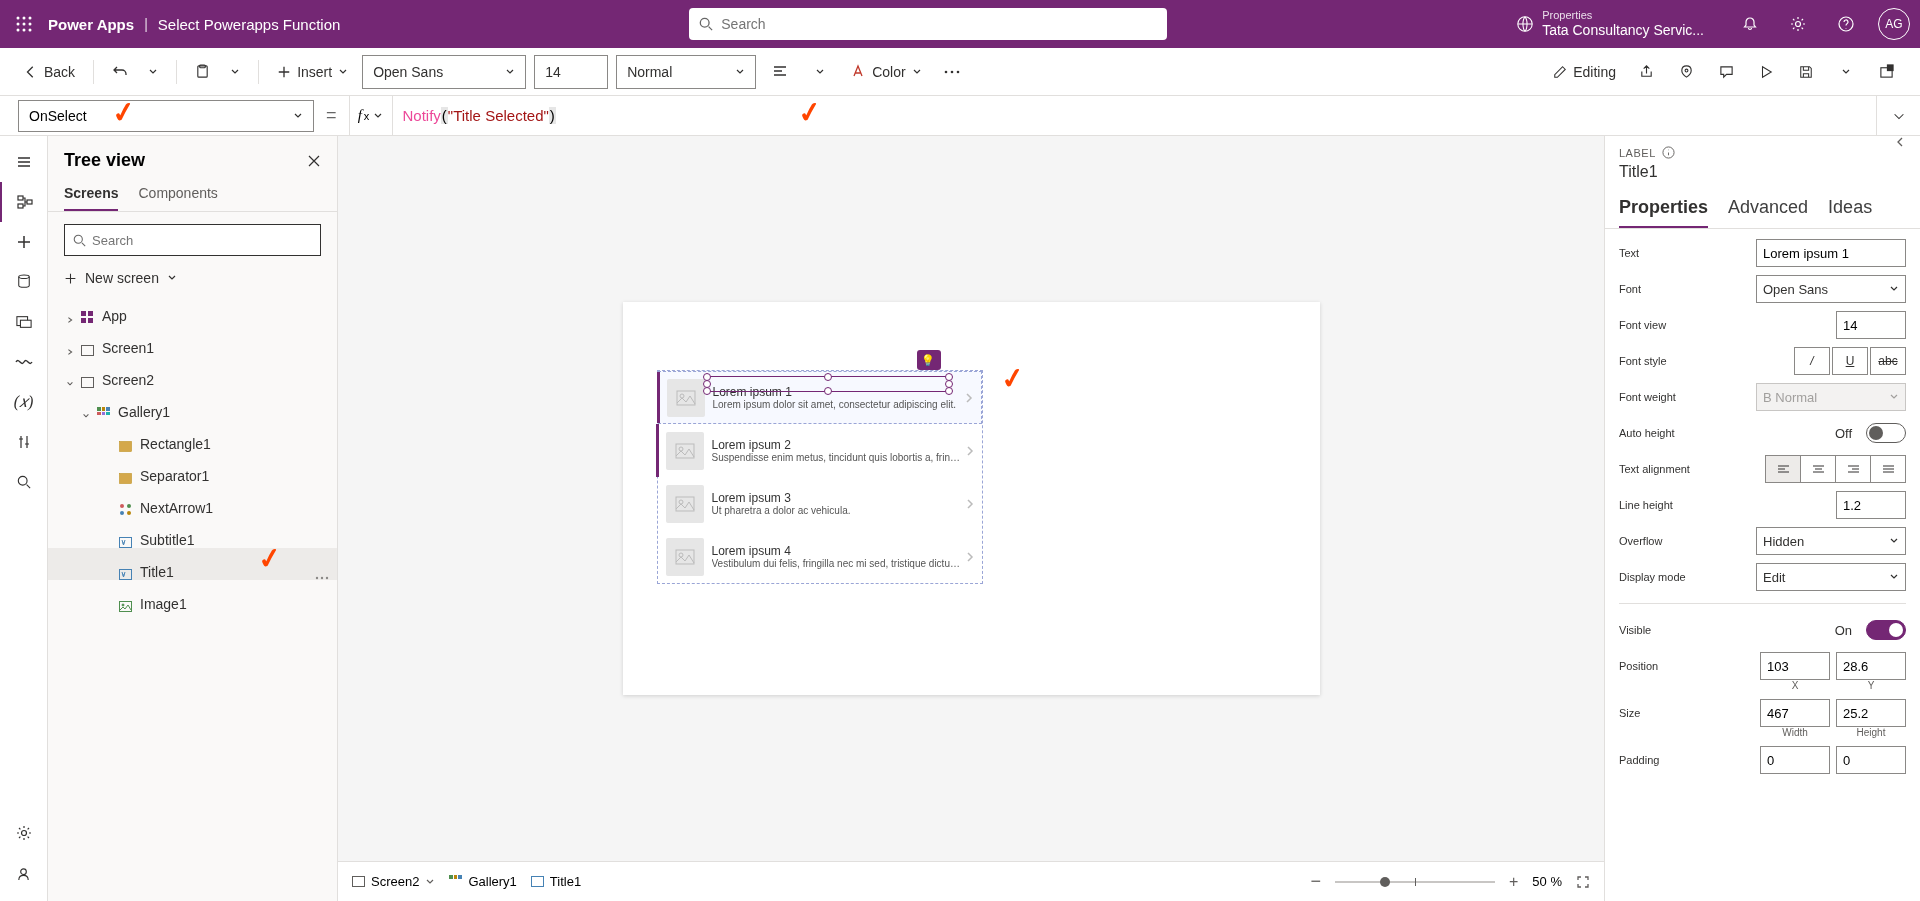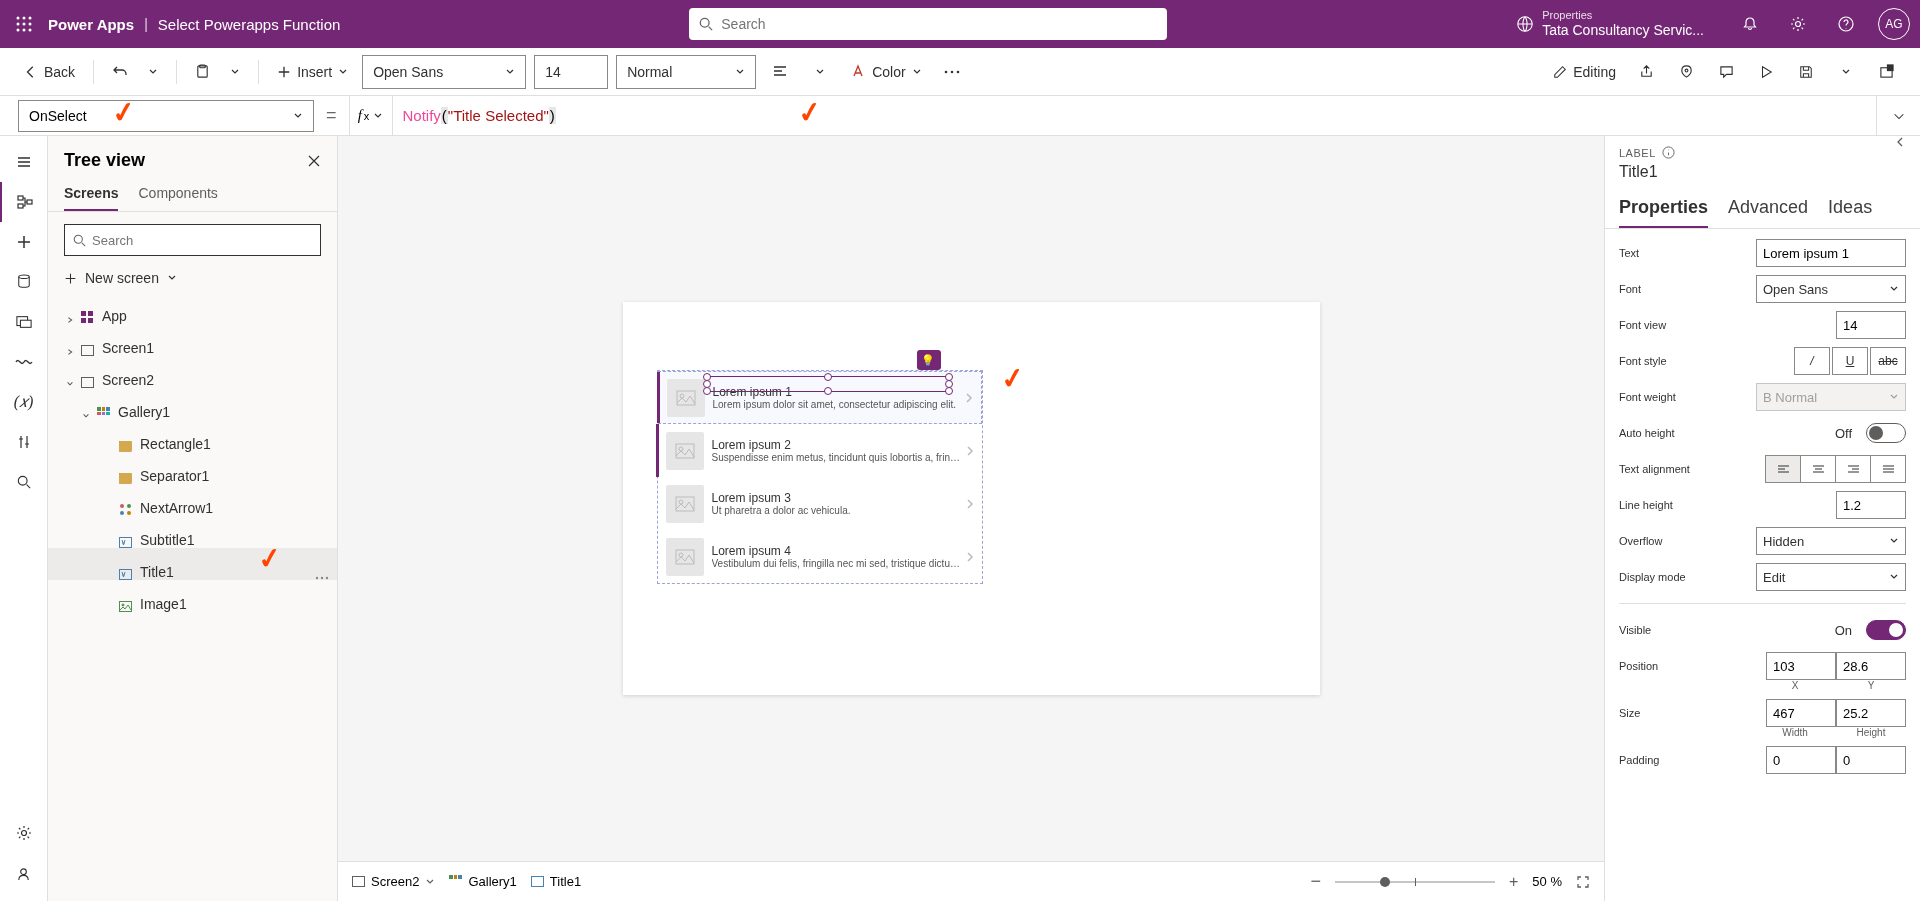--- a/index.html
+++ b/index.html
@@ -114,21 +114,21 @@
 .proprow .dd.disabled{background:#f3f2f1;color:#a19f9d;border-color:#c8c6c4}
 .proprow .btngrp{display:flex;gap:2px}
 .proprow .btngrp .b{width:36px;height:28px;border:1px solid #8a8886;display:flex;align-items:center;justify-content:center;cursor:pointer;font-size:12px}
 .proprow .align{display:flex}
 .proprow .align .b{width:36px;height:28px;border:1px solid #8a8886;display:flex;align-items:center;justify-content:center;cursor:pointer;margin-left:-1px}
 .proprow .align .b.active{background:#edebe9}
 .toggle{width:40px;height:20px;border-radius:10px;background:#fff;border:1px solid #605e5c;position:relative;cursor:pointer}
 .toggle .knob{width:14px;height:14px;border-radius:50%;background:#605e5c;position:absolute;top:2px;left:2px}
 .toggle.on{background:#742774;border-color:#742774}
 .toggle.on .knob{background:#fff;left:auto;right:2px}
-.proprow .pair{display:flex;}
+.proprow .pair{display:flex;gap:6px}
 .proprow .pair input{width:70px}
 .sublabels{display:flex;justify-content:flex-end;gap:6px;font-size:10px;color:#605e5c;margin-top:-4px;margin-bottom:4px}
 .sublabels span{width:70px;text-align:center}
 
 
 .check{position:absolute;color:#ff4500;font-size:28px;font-weight:bold;pointer-events:none;transform:rotate(-8deg)}
 
 .chev-svg{width:10px;height:10px}
 </style>
 </head>

